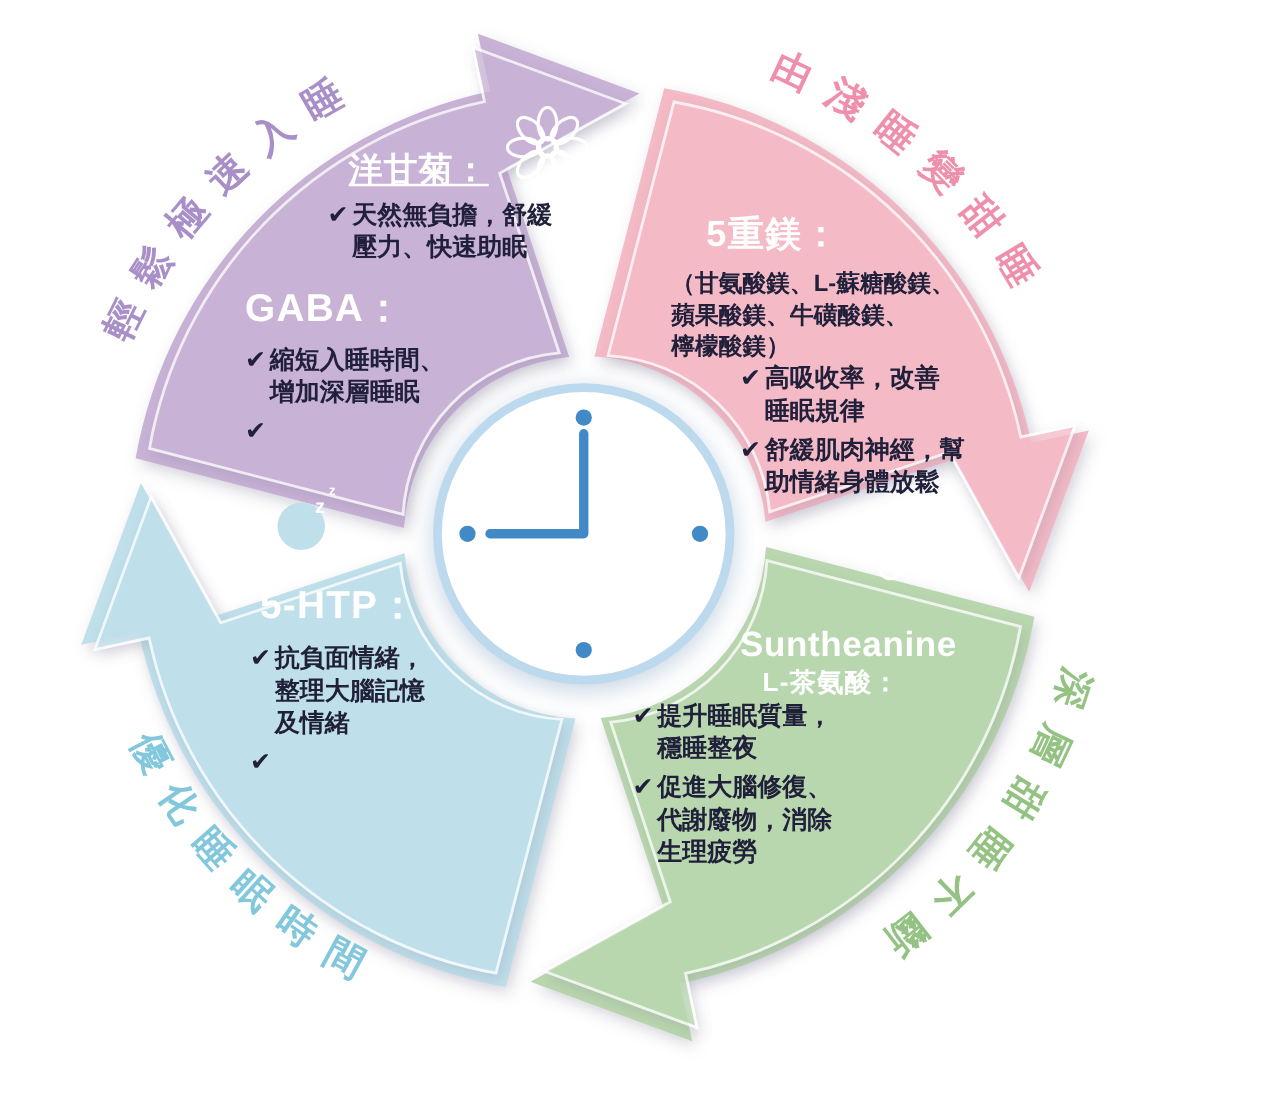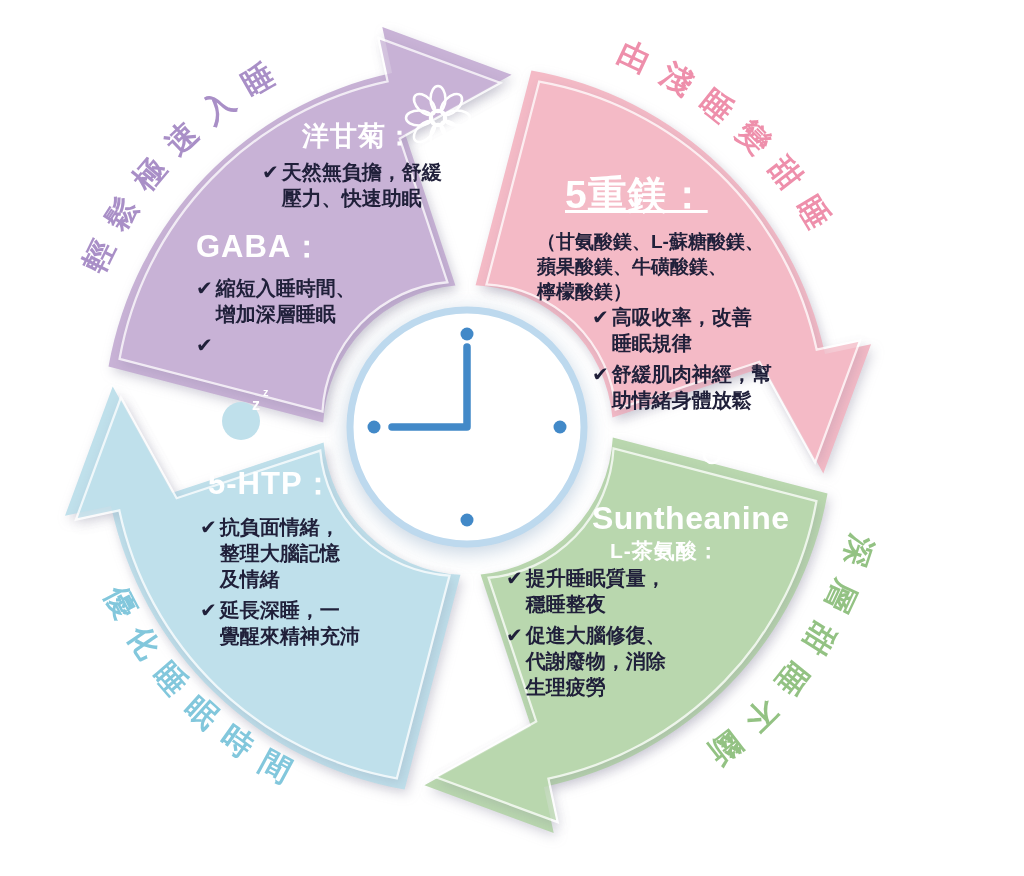--- a/index.html
+++ b/index.html
@@ -19,29 +19,29 @@
   .clockg { filter:drop-shadow(0 5px 10px rgba(90,130,170,.35)); }
   .iconart { stroke:#ffffff; fill:none; stroke-width:2.5; stroke-linecap:round; }
 
   .sec { position:absolute; color:#20203a; }
   .title { color:#ffffff; font-weight:800; }
   .bullet { display:flex; align-items:flex-start; line-height:1.3; font-weight:700; margin-bottom:5px; }
   .check { font-weight:900; margin-right:3px; flex:0 0 auto; }
   .btxt { white-space:pre-line; }
 
   .sec-cham { left:262px; top:118px; width:232px; font-size:20px; }
-  .t-cham   { font-size:27px; margin-left:40px; margin-bottom:5px; letter-spacing:1px; }
+  .t-cham   { font-size:27px; margin-left:17px; margin-bottom:5px; letter-spacing:1px;text-decoration:underline; }
   .sec-gaba { left:196px; top:226px; width:240px; font-size:20px; }
   .t-gaba   { font-size:31px; margin-bottom:7px; letter-spacing:1px; }
   .sec-pink { left:537px; top:168px; width:305px; font-size:20px; }
-  .t-pink   { font-size:39px; margin-left:28px; margin-bottom:7px; letter-spacing:1px;text-decoration:underline; }
+  .t-pink   { font-size:29px; margin-left:28px; margin-bottom:7px; letter-spacing:1px; }
   .sub-pink { font-size:19px; font-weight:700; line-height:1.32; white-space:pre-line; }
   .pink-bullets { margin-left:55px; }
   .sec-green { left:506px; top:500px; width:285px; font-size:20px; }
-  .t-green-en { font-size:32px; margin-left:86px; letter-spacing:.5px; }
+  .t-green-en { font-size:28px; margin-left:86px; letter-spacing:.5px; }
   .t-green-zh { font-size:21px; margin-left:104px; letter-spacing:1px; }
   .sec-blue { left:200px; top:463px; width:240px; font-size:20px; }
   .t-blue   { font-size:31px; margin-left:8px; margin-bottom:9px; letter-spacing:1px; }
 </style>
 </head>
 <body>
 
 <div class="stage">
 
   <svg class="layer" width="1024" height="876" viewBox="0 0 1024 876">
@@ -178,18 +178,16 @@
   <div class="sec sec-blue">
     <div class="title t-blue">5-HTP：</div>
     <div class="bullet">
       <span class="check">✔</span>
       <span class="btxt">抗負面情緒，
 整理大腦記憶
 及情緒</span>
     </div>
     <div class="bullet">
       <span class="check">✔</span>
-      <span class="btxt">延長深睡，一
-覺醒來精神充沛</span>
     </div>
   </div>
 
 </div>
 
 </body></html>

